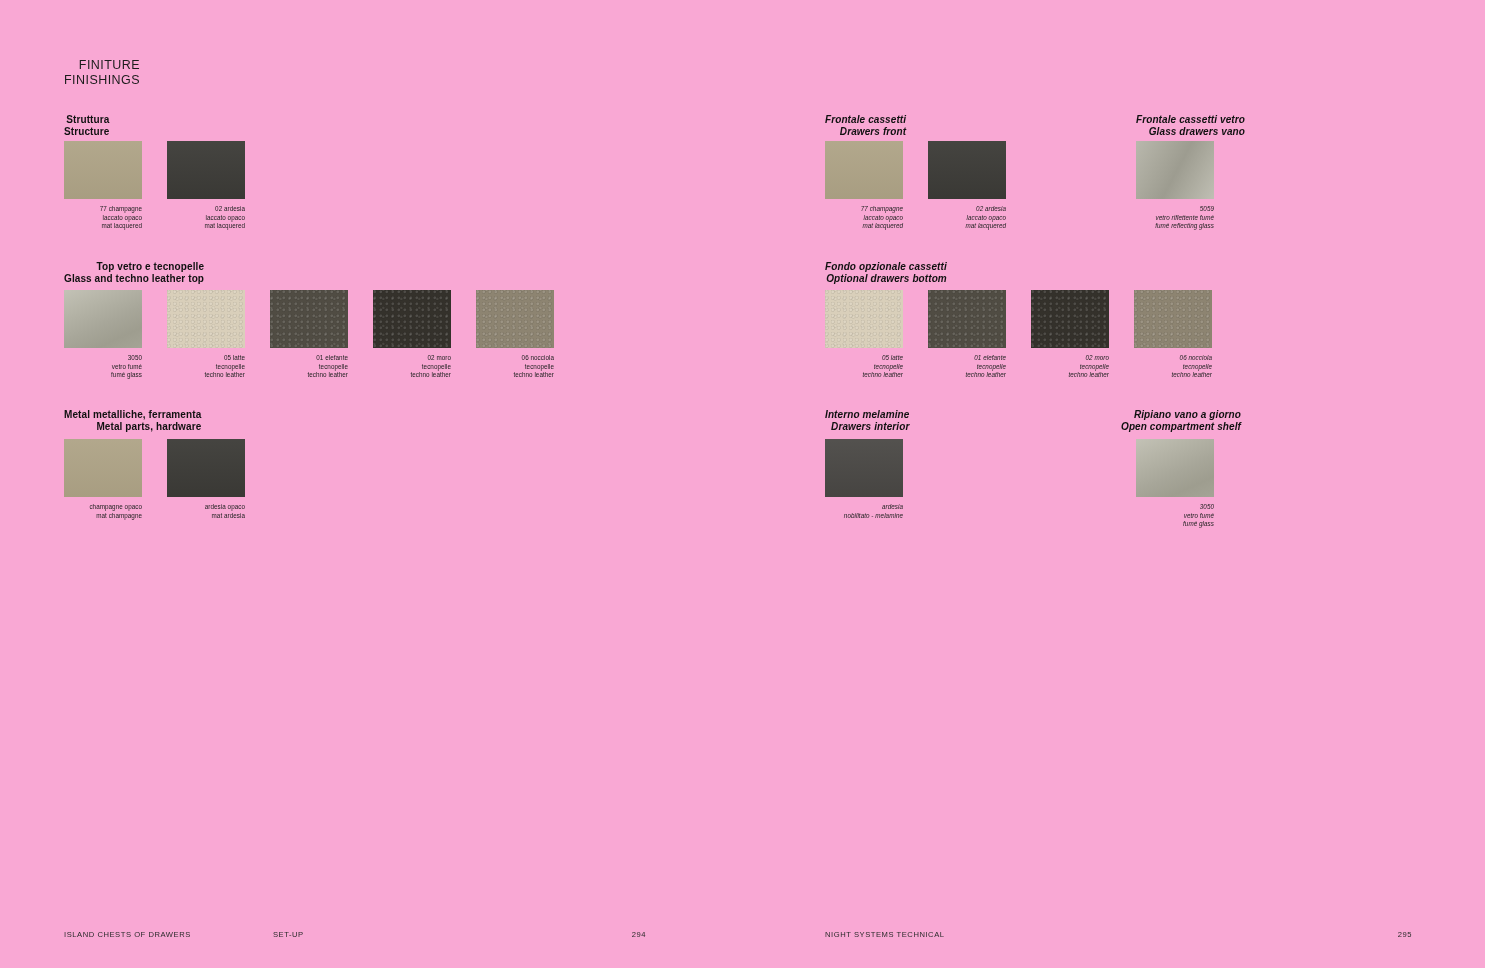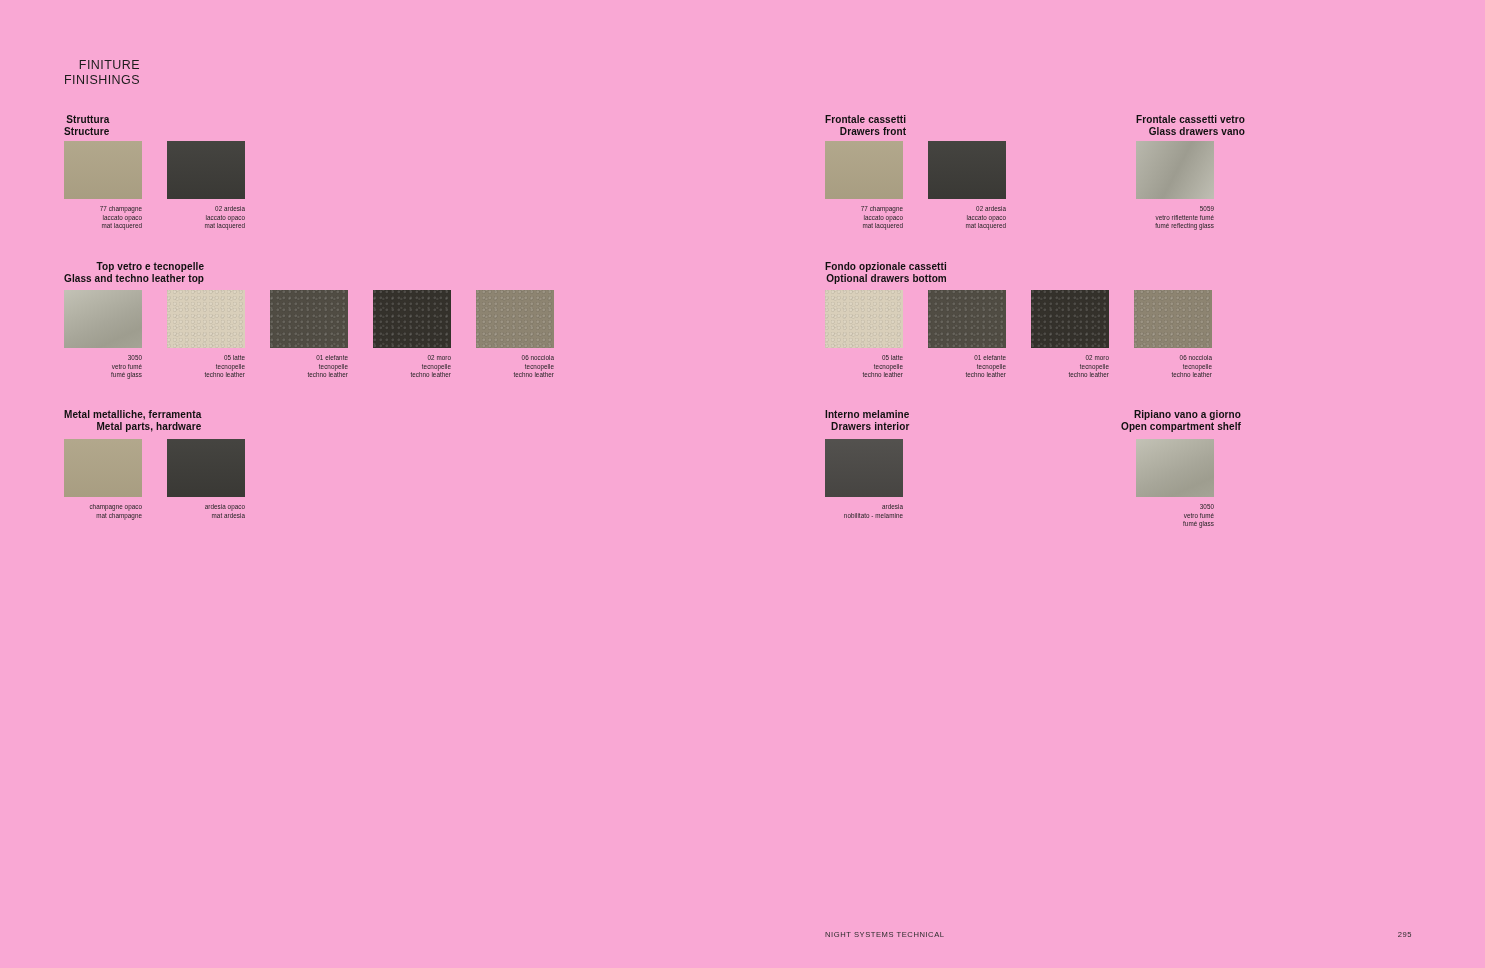--- a/index.html
+++ b/index.html
@@ -33,21 +33,21 @@
   }
   .masthead .line {
     font-size: 12.5px;
     font-weight: 400;
     color: #1c1c1c;
     white-space: nowrap;
   }
 
   
   .page-left  { position: absolute; left: 64px;  top: 0; width: 700px;  height: 968px; }
-  .page-right { position: absolute; left: 825px; top: 0; width: 600px;  height: 892px; }
+  .page-right { position: absolute; left: 825px; top: 0; width: 600px;  height: 892px; font-style: italic; }
 
   
   .section { position: absolute; }
 
   .section-heading {
     line-height: 11.5px;
     margin-bottom: 0;
     white-space: nowrap;
   }
   .section-heading .h-it,
@@ -400,19 +400,24 @@
         <div class="swatch-caption">
           <span>3050</span>
           <span>vetro fumé</span>
           <span>fumé glass</span>
         </div>
       </div>
     </div>
 
   </div>
 
+  <div class="footer footer-left">
+    <span class="fl-title">ISLAND CHESTS OF DRAWERS</span>
+    <span class="fl-sub">SET-UP</span>
+    <span class="fl-page">294</span>
+  </div>
 
   <div class="footer footer-right">
     <span class="fr-title">NIGHT SYSTEMS TECHNICAL</span>
     <span class="fr-page">295</span>
   </div>
 
 </div>
 
 </body></html>

